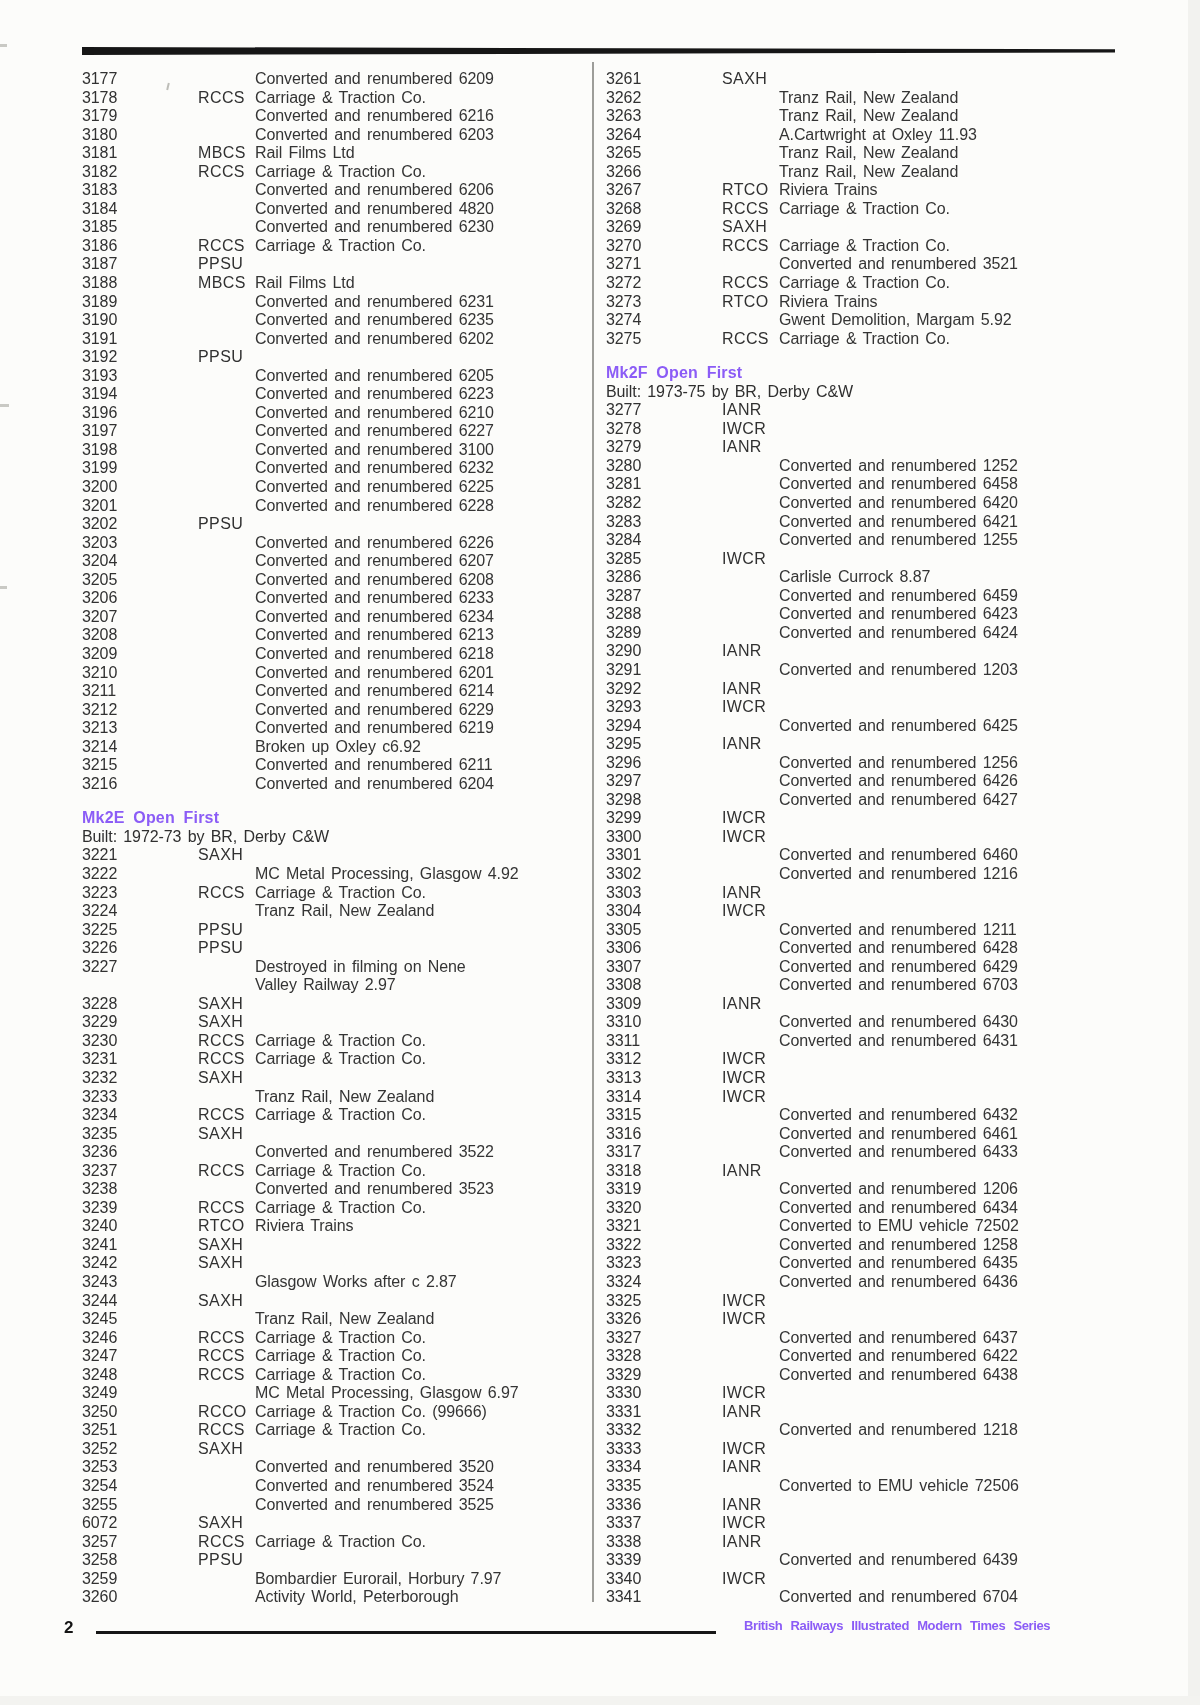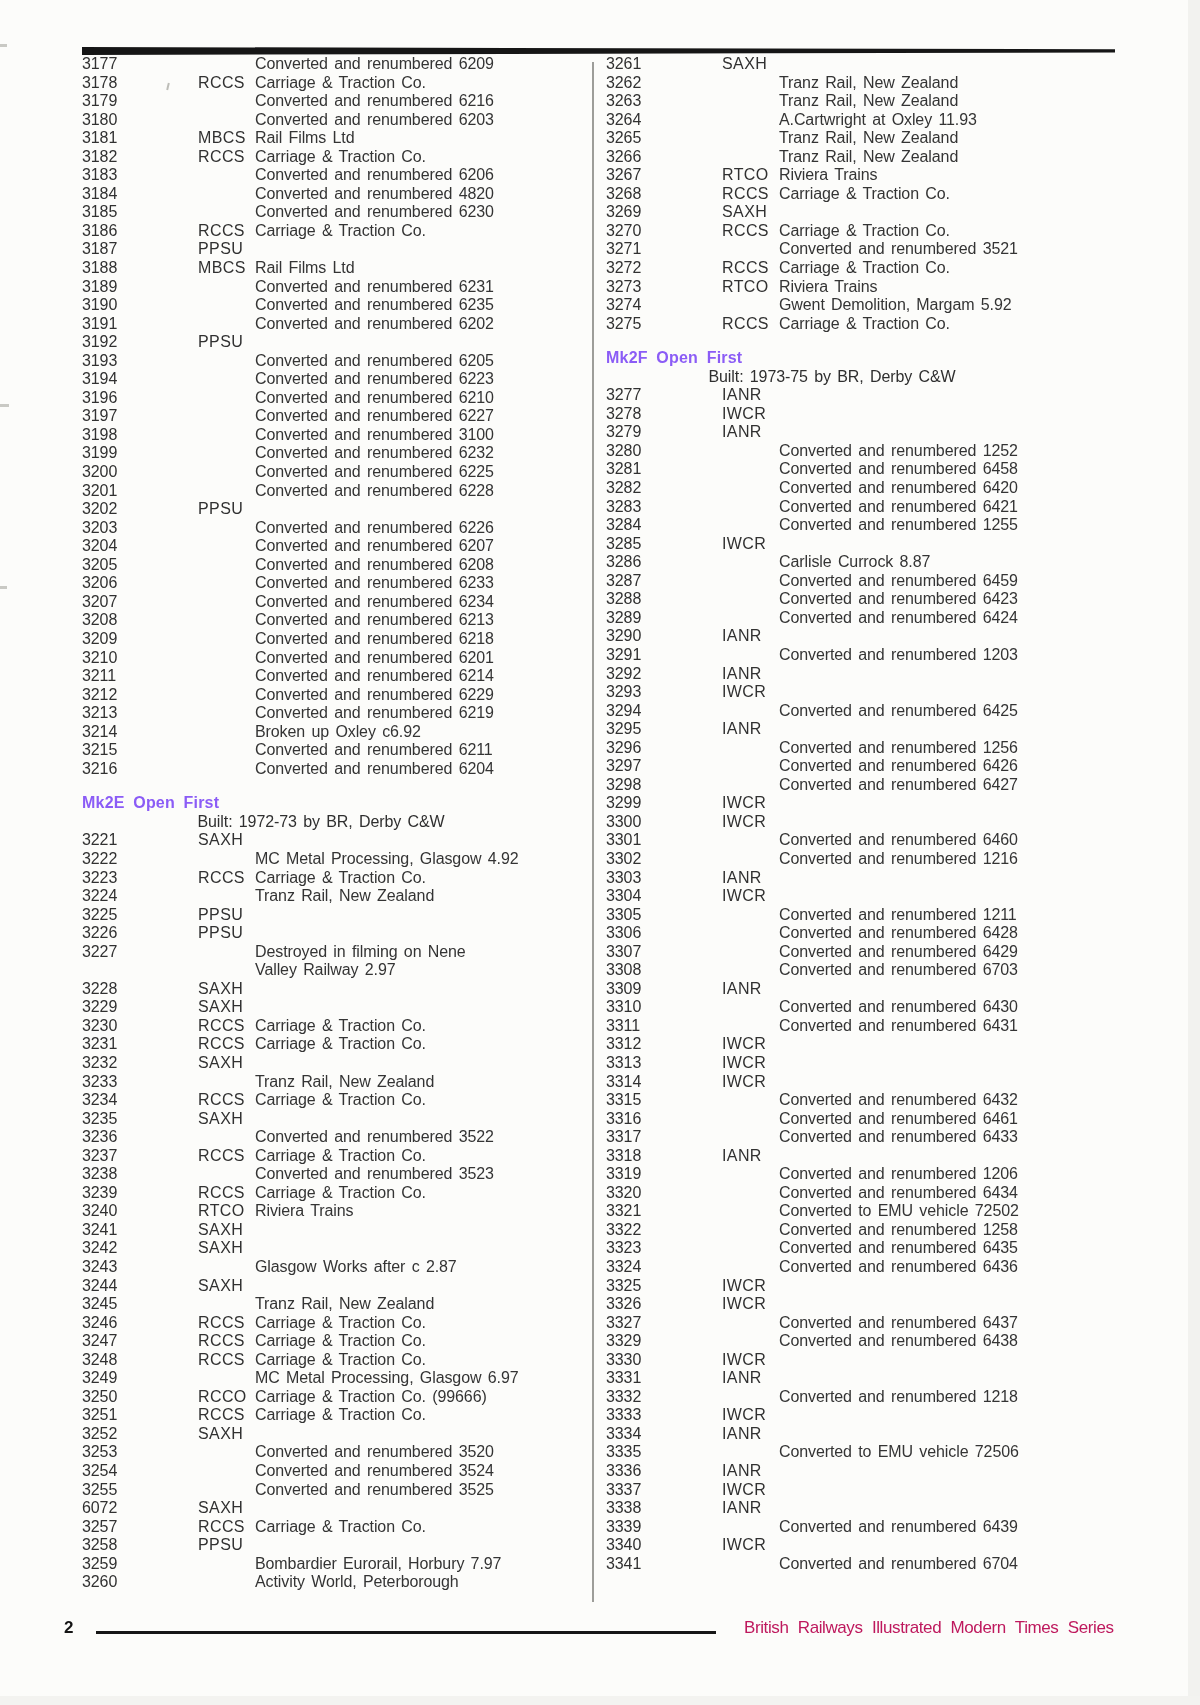--- a/index.html
+++ b/index.html
@@ -47,21 +47,21 @@
   
   .column-divider {
     position: absolute;
     left: 592px; top: 62px;
     width: 2px; height: 1540px;
     background: #9d9d99;
   }
 
   .col {
     position: absolute;
-    top: 55px;
+    top: 70px;
     font-size: 16px;
     line-height: 18.55px;
     letter-spacing: -0.1px;
     word-spacing: 2px;
   }
   .col-left  { left: 82px;  width: 478px; }
   .col-right { left: 606px; width: 452px; }
 
   .row {
     display: grid;
@@ -71,40 +71,40 @@
   .row .code { color: #313131; letter-spacing: 0.4px; }
   .row .desc { color: #343434; white-space: pre-line; }
 
   .section-header { margin-top: 16px; }
   .section-title {
     font-weight: 700;
     color: #8b5cf6;
     letter-spacing: 0.2px;
     word-spacing: 4px;
   }
-  .section-subtitle { color: #2f2f2f; text-align: center; }
+  .section-subtitle { color: #2f2f2f; }
 
   
   .page-number {
     position: absolute;
     left: 64px; top: 1618px;
     font-size: 17px; font-weight: 700;
     color: #141414;
   }
   .footer-rule {
     position: absolute;
     left: 96px; top: 1631px;
     width: 620px; height: 3px;
     background: #161616;
   }
   .footer-series-title {
     position: absolute;
     left: 744px; top: 1618px;
-    font-size: 17px; font-weight: 400;
-    color: #be185d;
+    font-size: 13px; font-weight: 700;
+    color: #8b5cf6;
     letter-spacing: -0.4px;
     word-spacing: 5px;
     white-space: nowrap;
   }
 </style>
 </head>
 <body>
 
 <div class="scan-edge-right"></div>
 <div class="scan-edge-bottom"></div>
@@ -848,20 +848,25 @@
       <span class="num">3326</span>
       <span class="code">IWCR</span>
       <span class="desc"></span>
     </div>
     <div class="row">
       <span class="num">3327</span>
       <span class="code"></span>
       <span class="desc">Converted and renumbered 6437</span>
     </div>
     <div class="row">
+      <span class="num">3328</span>
+      <span class="code"></span>
+      <span class="desc">Converted and renumbered 6422</span>
+    </div>
+    <div class="row">
       <span class="num">3329</span>
       <span class="code"></span>
       <span class="desc">Converted and renumbered 6438</span>
     </div>
     <div class="row">
       <span class="num">3330</span>
       <span class="code">IWCR</span>
       <span class="desc"></span>
     </div>
     <div class="row">

